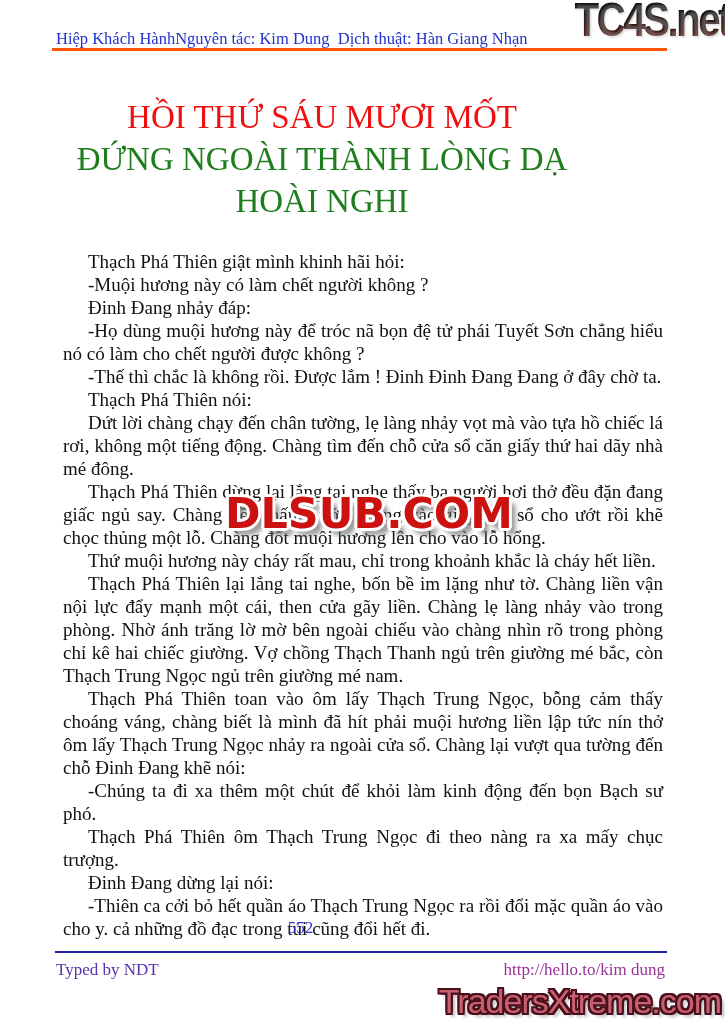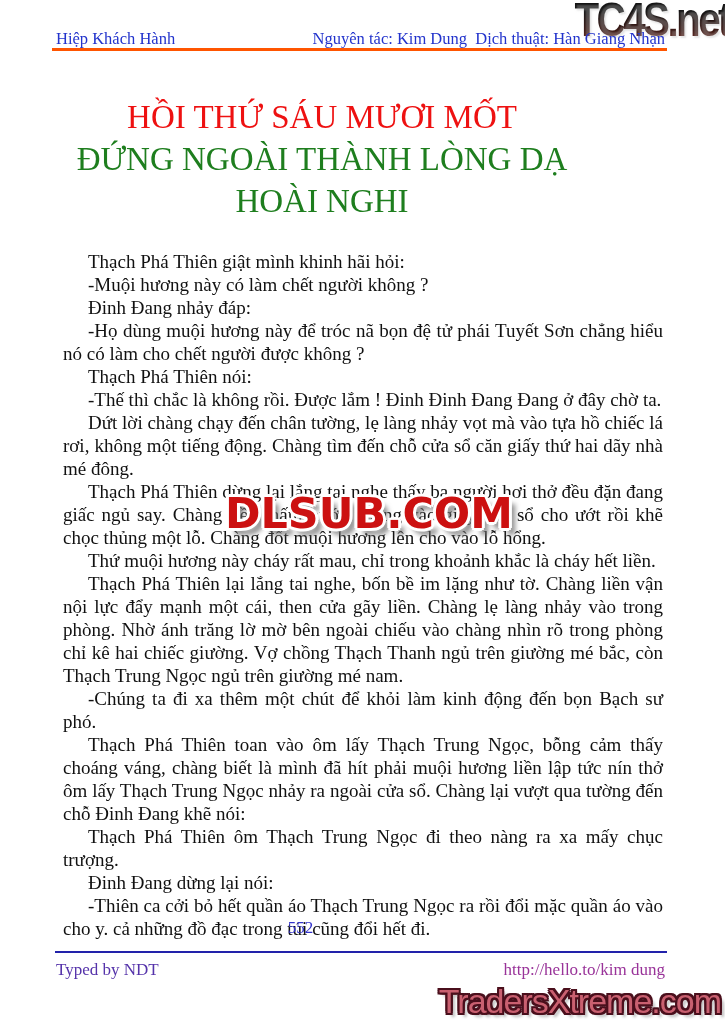--- a/index.html
+++ b/index.html
@@ -25,21 +25,21 @@
     -webkit-background-clip:text;
     background-clip:text;
     color:transparent;
     text-shadow:2px 2px 2px rgba(180,180,180,0.35);
   }
 
   
   .header{
     position:absolute;
     top:29px;left:56px;right:60px;
-    display:flex;justify-content:space-between;align-items:baseline;
+    display:flex;align-items:baseline;
     font-size:16.5px;
     color:#2233cc;
   }
   .header-right{white-space:pre;}
   .header-rule{
     position:absolute;
     top:48px;left:52px;right:58px;
     height:3px;
     background:#ff5500;
   }
@@ -145,28 +145,28 @@
     <div class="title-red">HỒI THỨ SÁU MƯƠI MỐT</div>
     <div class="title-green">ĐỨNG NGOÀI THÀNH LÒNG DẠ</div>
     <div class="title-green">HOÀI NGHI</div>
   </div>
 
   <div class="body-text">
       <p>Thạch Phá Thiên giật mình khinh hãi hỏi:</p>
       <p>-Muội hương này có làm chết người không ?</p>
       <p>Đinh Đang nhảy đáp:</p>
       <p>-Họ dùng muội hương này để tróc nã bọn đệ tử phái Tuyết Sơn chẳng hiểu nó có làm cho chết người được không ?</p>
+      <p>-Thế thì chắc là không rồi. Được lắm ! Đinh Đinh Đang Đang ở đây chờ ta.</p>
       <p>Thạch Phá Thiên nói:</p>
-      <p>-Thế thì chắc là không rồi. Được lắm ! Đinh Đinh Đang Đang ở đây chờ ta.</p>
       <p>Dứt lời chàng chạy đến chân tường, lẹ làng nhảy vọt mà vào tựa hồ chiếc lá rơi, không một tiếng động. Chàng tìm đến chỗ cửa sổ căn giấy thứ hai dãy nhà mé đông.</p>
       <p>Thạch Phá Thiên dừng lại lắng tai nghe thấy ba người hơi thở đều đặn đang giấc ngủ say. Chàng liền thấm nước miếng vào giấy cửa sổ cho ướt rồi khẽ chọc thủng một lỗ. Chàng đốt muội hương lên cho vào lỗ hổng.</p>
       <p>Thứ muội hương này cháy rất mau, chỉ trong khoảnh khắc là cháy hết liền.</p>
       <p>Thạch Phá Thiên lại lắng tai nghe, bốn bề im lặng như tờ. Chàng liền vận nội lực đẩy mạnh một cái, then cửa gãy liền. Chàng lẹ làng nhảy vào trong phòng. Nhờ ánh trăng lờ mờ bên ngoài chiếu vào chàng nhìn rõ trong phòng chỉ kê hai chiếc giường. Vợ chồng Thạch Thanh ngủ trên giường mé bắc, còn Thạch Trung Ngọc ngủ trên giường mé nam.</p>
+      <p>Thạch Phá Thiên toan vào ôm lấy Thạch Trung Ngọc, bỗng cảm thấy choáng váng, chàng biết là mình đã hít phải muội hương liền lập tức nín thở ôm lấy Thạch Trung Ngọc nhảy ra ngoài cửa sổ. Chàng lại vượt qua tường đến chỗ Đinh Đang khẽ nói:</p>
       <p>-Chúng ta đi xa thêm một chút để khỏi làm kinh động đến bọn Bạch sư phó.</p>
-      <p>Thạch Phá Thiên toan vào ôm lấy Thạch Trung Ngọc, bỗng cảm thấy choáng váng, chàng biết là mình đã hít phải muội hương liền lập tức nín thở ôm lấy Thạch Trung Ngọc nhảy ra ngoài cửa sổ. Chàng lại vượt qua tường đến chỗ Đinh Đang khẽ nói:</p>
       <p>Thạch Phá Thiên ôm Thạch Trung Ngọc đi theo nàng ra xa mấy chục trượng.</p>
       <p>Đinh Đang dừng lại nói:</p>
       <p>-Thiên ca cởi bỏ hết quần áo Thạch Trung Ngọc ra rồi đổi mặc quần áo vào cho y. cả những đồ đạc trong túi cũng đổi hết đi.</p>
     </div>
 
   <div class="watermark">DLSUB.COM</div>
 
   <div class="page-number">552</div>
 
   <div class="footer-rule"></div>

